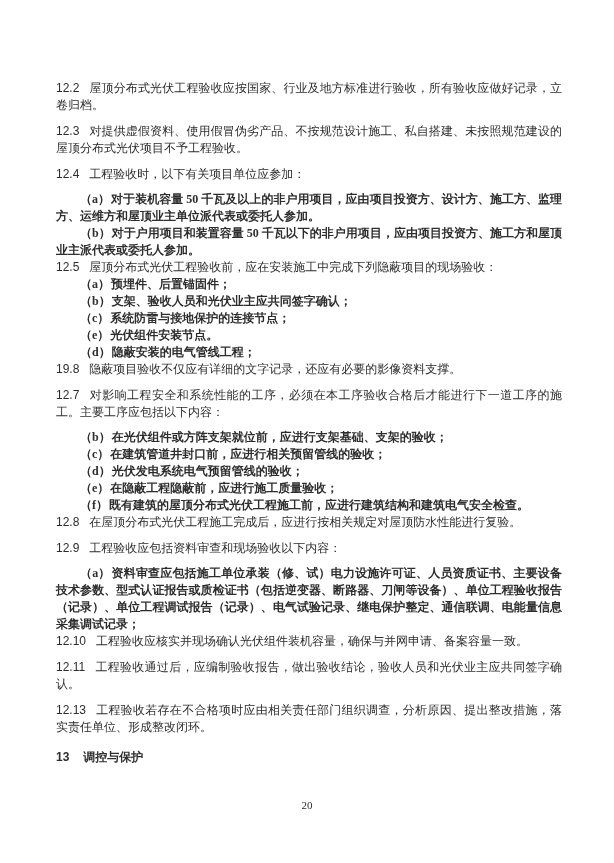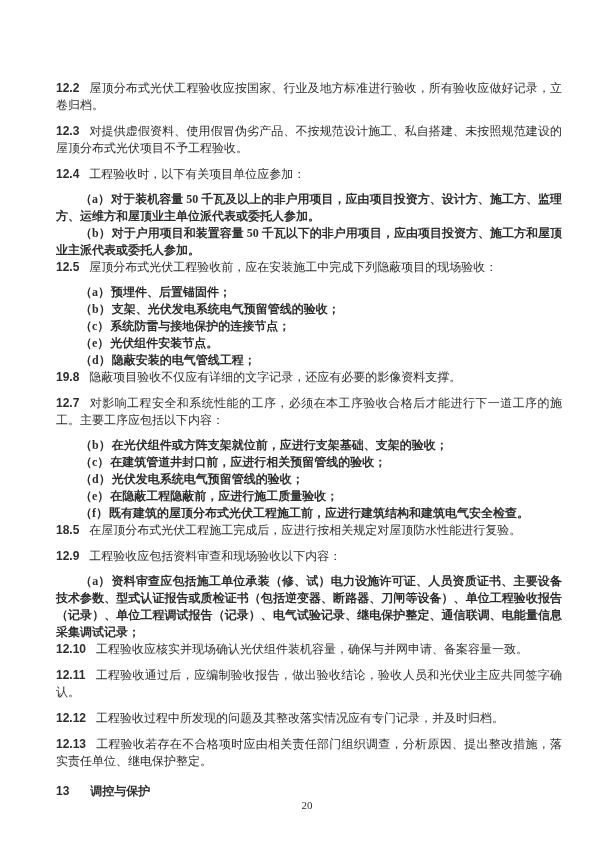--- a/index.html
+++ b/index.html
@@ -24,36 +24,36 @@
     padding: 80px 52px 0 56px;
     font-size: 12px;
     line-height: 17px;
     text-align: justify;
     text-justify: inter-character;
   }
   .clause { margin-top: 9px; }
   .clause.mt0 { margin-top: 0; }
   .clause p, .items p { margin: 0; }
   .num {
-    font-weight: bold;
+    font-weight: normal;
     font-family: "Liberation Sans", "DejaVu Sans", sans-serif;
     margin-right: 10px;
     white-space: nowrap;
   }
   .items { margin-top: 8px; font-weight: bold; }
-  .items.tight { margin-top: 8px; }
+  .items.tight { margin-top: 0; }
   .item { text-indent: 24px; }
   .item-label { margin-right: 1px; }
   .section-heading {
     margin: 13px 0 0 0;
     font-weight: bold;
     font-family: "Liberation Sans", "DejaVu Sans", sans-serif;
     font-size: 12px;
   }
-  .section-heading .h-num { margin-right: 21px; }
+  .section-heading .h-num { margin-right: 14px; }
   .page-number {
     position: absolute;
     top: 799px;
     left: 0;
     width: 100%;
     text-align: center;
     font-size: 11px;
     color: #2d2d2d;
     font-family: Liberation Serif, serif;
   }
@@ -78,21 +78,21 @@
     <div class="items">
       <p class="item"><span class="item-label">（a）</span><span>对于装机容量 50 千瓦及以上的非户用项目，应由项目投资方、设计方、施工方、监理方、运维方和屋顶业主单位派代表或委托人参加。</span></p>
       <p class="item"><span class="item-label">（b）</span><span>对于户用项目和装置容量 50 千瓦以下的非户用项目，应由项目投资方、施工方和屋顶业主派代表或委托人参加。</span></p>
     </div>
 
     <div class="clause mt0">
       <p><b class="num">12.5</b><span>屋顶分布式光伏工程验收前，应在安装施工中完成下列隐蔽项目的现场验收：</span></p>
     </div>
     <div class="items tight">
       <p class="item"><span class="item-label">（a）</span><span>预埋件、后置锚固件；</span></p>
-      <p class="item"><span class="item-label">（b）</span><span>支架、光伏发电系统电气预留管线的验收；</span></p>
+      <p class="item"><span class="item-label">（b）</span><span>支架、验收人员和光伏业主应共同签字确认；</span></p>
       <p class="item"><span class="item-label">（c）</span><span>系统防雷与接地保护的连接节点；</span></p>
       <p class="item"><span class="item-label">（e）</span><span>光伏组件安装节点。</span></p>
       <p class="item"><span class="item-label">（d）</span><span>隐蔽安装的电气管线工程；</span></p>
     </div>
 
     <div class="clause mt0">
       <p><b class="num">19.8</b><span>隐蔽项目验收不仅应有详细的文字记录，还应有必要的影像资料支撑。</span></p>
     </div>
 
     <div class="clause">
@@ -100,44 +100,41 @@
     </div>
     <div class="items">
       <p class="item"><span class="item-label">（b）</span><span>在光伏组件或方阵支架就位前，应进行支架基础、支架的验收；</span></p>
       <p class="item"><span class="item-label">（c）</span><span>在建筑管道井封口前，应进行相关预留管线的验收；</span></p>
       <p class="item"><span class="item-label">（d）</span><span>光伏发电系统电气预留管线的验收；</span></p>
       <p class="item"><span class="item-label">（e）</span><span>在隐蔽工程隐蔽前，应进行施工质量验收；</span></p>
       <p class="item"><span class="item-label">（f）</span><span>既有建筑的屋顶分布式光伏工程施工前，应进行建筑结构和建筑电气安全检查。</span></p>
     </div>
 
     <div class="clause mt0">
-      <p><b class="num">18.5</b><span>在屋顶分布式光伏工程施工完成后，应进行按相关规定对屋顶防水性能进行复验。</span></p>
+      <p><b class="num">12.8</b><span>在屋顶分布式光伏工程施工完成后，应进行按相关规定对屋顶防水性能进行复验。</span></p>
     </div>
 
     <div class="clause">
       <p><b class="num">12.9</b><span>工程验收应包括资料审查和现场验收以下内容：</span></p>
     </div>
     <div class="items">
       <p class="item"><span class="item-label">（a）</span><span>资料审查应包括施工单位承装（修、试）电力设施许可证、人员资质证书、主要设备技术参数、型式认证报告或质检证书（包括逆变器、断路器、刀闸等设备）、单位工程验收报告（记录）、单位工程调试报告（记录）、电气试验记录、继电保护整定、通信联调、电能量信息采集调试记录；</span></p>
     </div>
 
     <div class="clause mt0">
       <p><b class="num">12.10</b><span>工程验收应核实并现场确认光伏组件装机容量，确保与并网申请、备案容量一致。</span></p>
     </div>
 
     <div class="clause">
       <p><b class="num">12.11</b><span>工程验收通过后，应编制验收报告，做出验收结论，验收人员和光伏业主应共同签字确认。</span></p>
     </div>
 
-    <div class="clause">
-      <p><b class="num">12.12</b><span>工程验收过程中所发现的问题及其整改落实情况应有专门记录，并及时归档。</span></p>
-    </div>
 
     <div class="clause">
-      <p><b class="num">12.13</b><span>工程验收若存在不合格项时应由相关责任部门组织调查，分析原因、提出整改措施，落实责任单位、继电保护整定。</span></p>
+      <p><b class="num">12.13</b><span>工程验收若存在不合格项时应由相关责任部门组织调查，分析原因、提出整改措施，落实责任单位、形成整改闭环。</span></p>
     </div>
 
     <p class="section-heading"><b class="h-num">13</b><b>调控与保护</b></p>
 
   </div>
 
   <div class="page-number">20</div>
 </div>
 
 </body></html>

